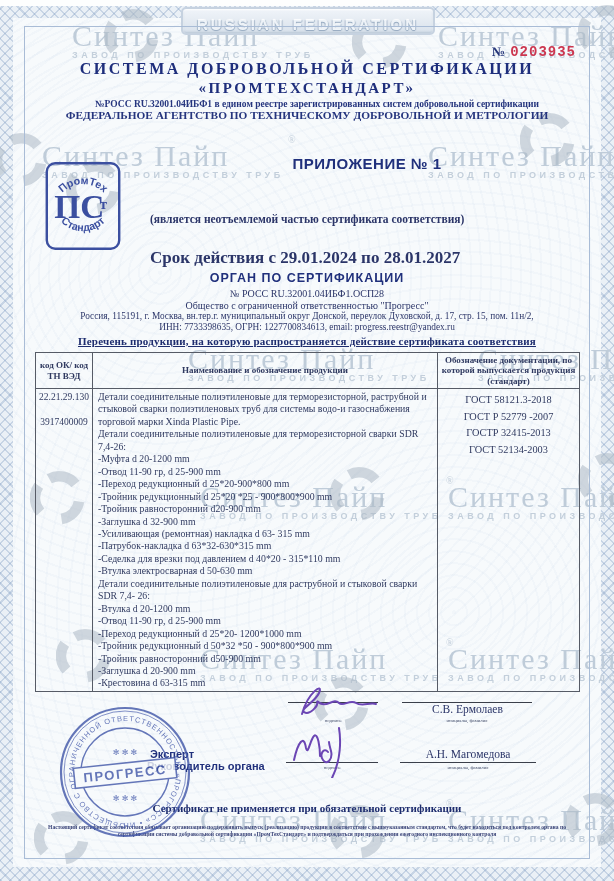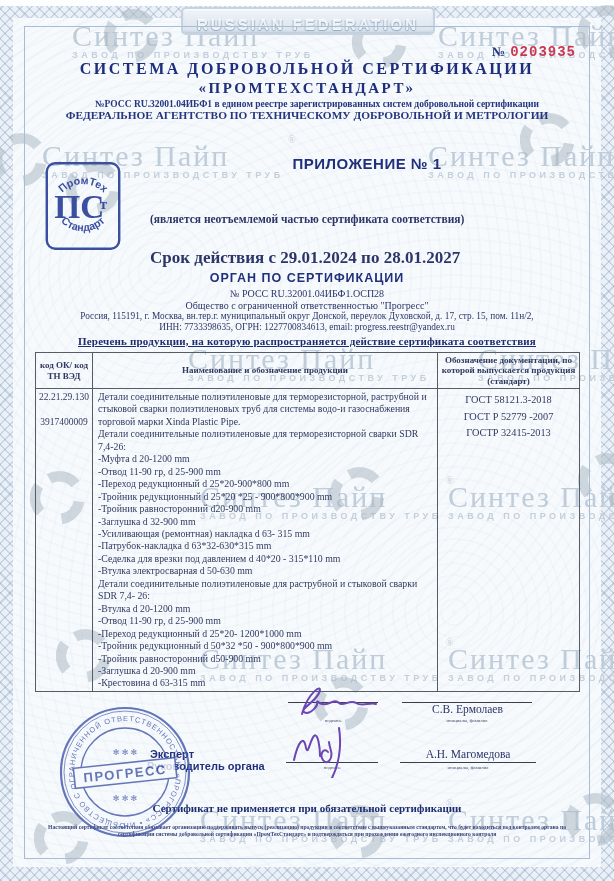--- a/index.html
+++ b/index.html
@@ -275,20 +275,21 @@
         <div class="prod-line">-Переход редукционный d 25*20- 1200*1000 mm</div>
         <div class="prod-line">-Тройник редукционный d 50*32 *50 - 900*800*900 mm</div>
         <div class="prod-line">-Тройник равносторонний d50-900 mm</div>
         <div class="prod-line">-Заглушка d 20-900 mm</div>
         <div class="prod-line">-Крестовина d 63-315 mm</div>
       </div>
     <div class="cell std">
         <div class="std-line">ГОСТ 58121.3-2018</div>
         <div class="std-line">ГОСТ Р 52779 -2007</div>
         <div class="std-line">ГОСТР 32415-2013</div>
+        <div class="std-line">ГОСТ 52134-2003</div>
       </div>
   </div>
 
   <div class="sig-label lab-head">Руководитель органа</div>
   <div class="sig-label lab-exp">Эксперт</div>
 
   <svg class="sigsvg" style="left:288px;top:680px" width="96" height="42" viewBox="0 0 96 42">
     <path d="M14 34 C20 12 36 2 31 13 C27 22 12 29 16 32 C21 36 31 26 29 21 C38 30 45 17 51 23 C55 27 62 19 68 23 C74 27 82 22 88 24" fill="none" stroke="#6b46b4" stroke-width="2" stroke-linecap="round"></path>
   </svg>
   <div class="u-line" style="left:288px;top:702px;width:90px"></div>

